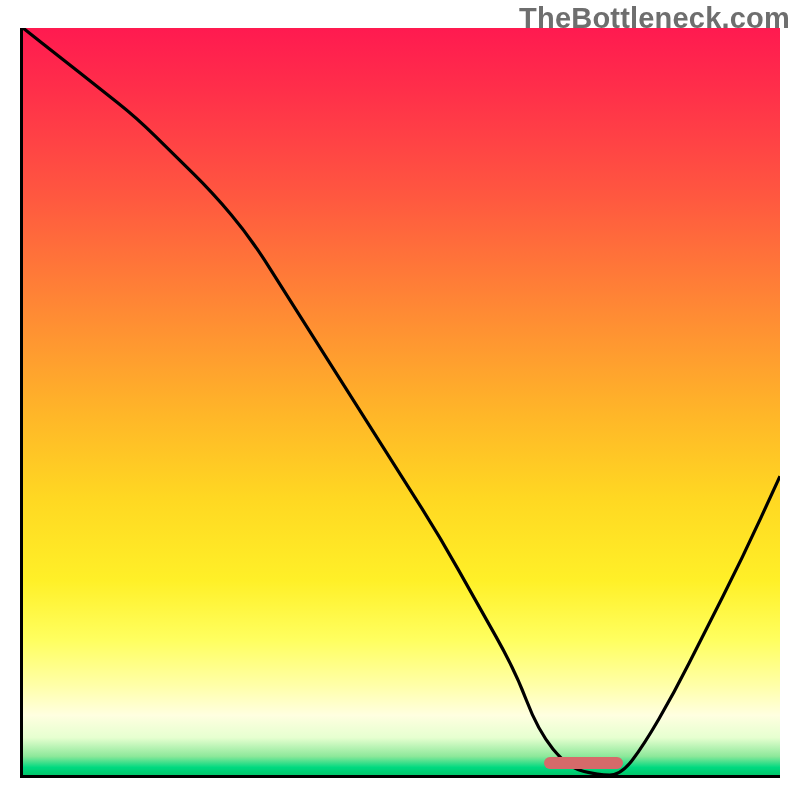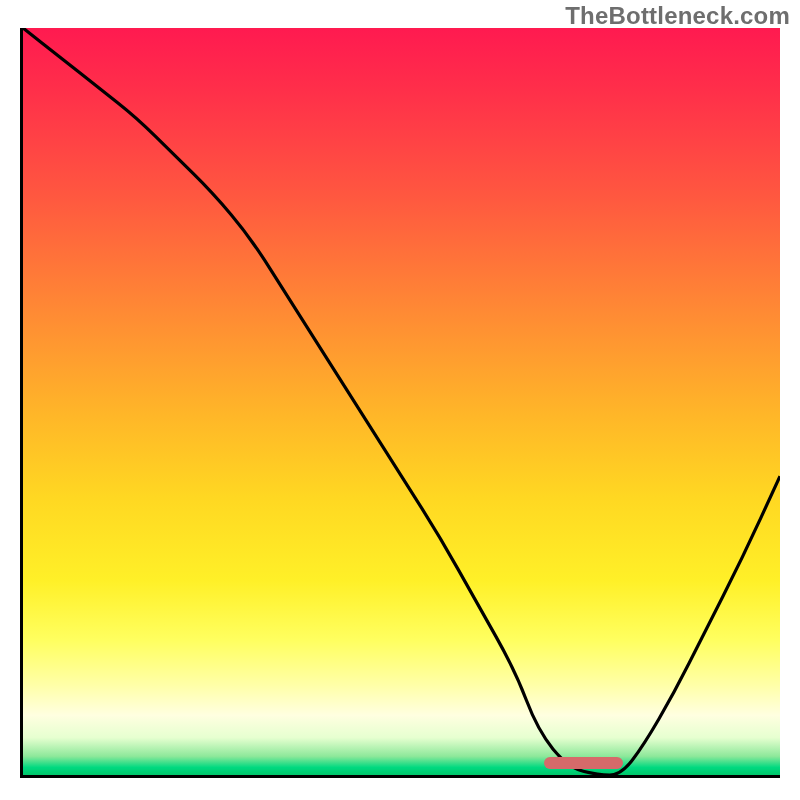--- a/index.html
+++ b/index.html
@@ -7,21 +7,21 @@
   .container {
     position: relative;
     width: 800px;
     height: 800px;
   }
   .watermark {
     position: absolute;
     top: 2px;
     right: 10px;
     font-family: Arial, Helvetica, sans-serif;
-    font-size: 24px;
+    font-size: 29px;
     font-weight: bold;
     color: #6e6e6e;
     letter-spacing: 0.2px;
     z-index: 10;
   }
   .plot-frame {
     position: absolute;
     left: 20px;
     top: 28px;
     width: 760px;

